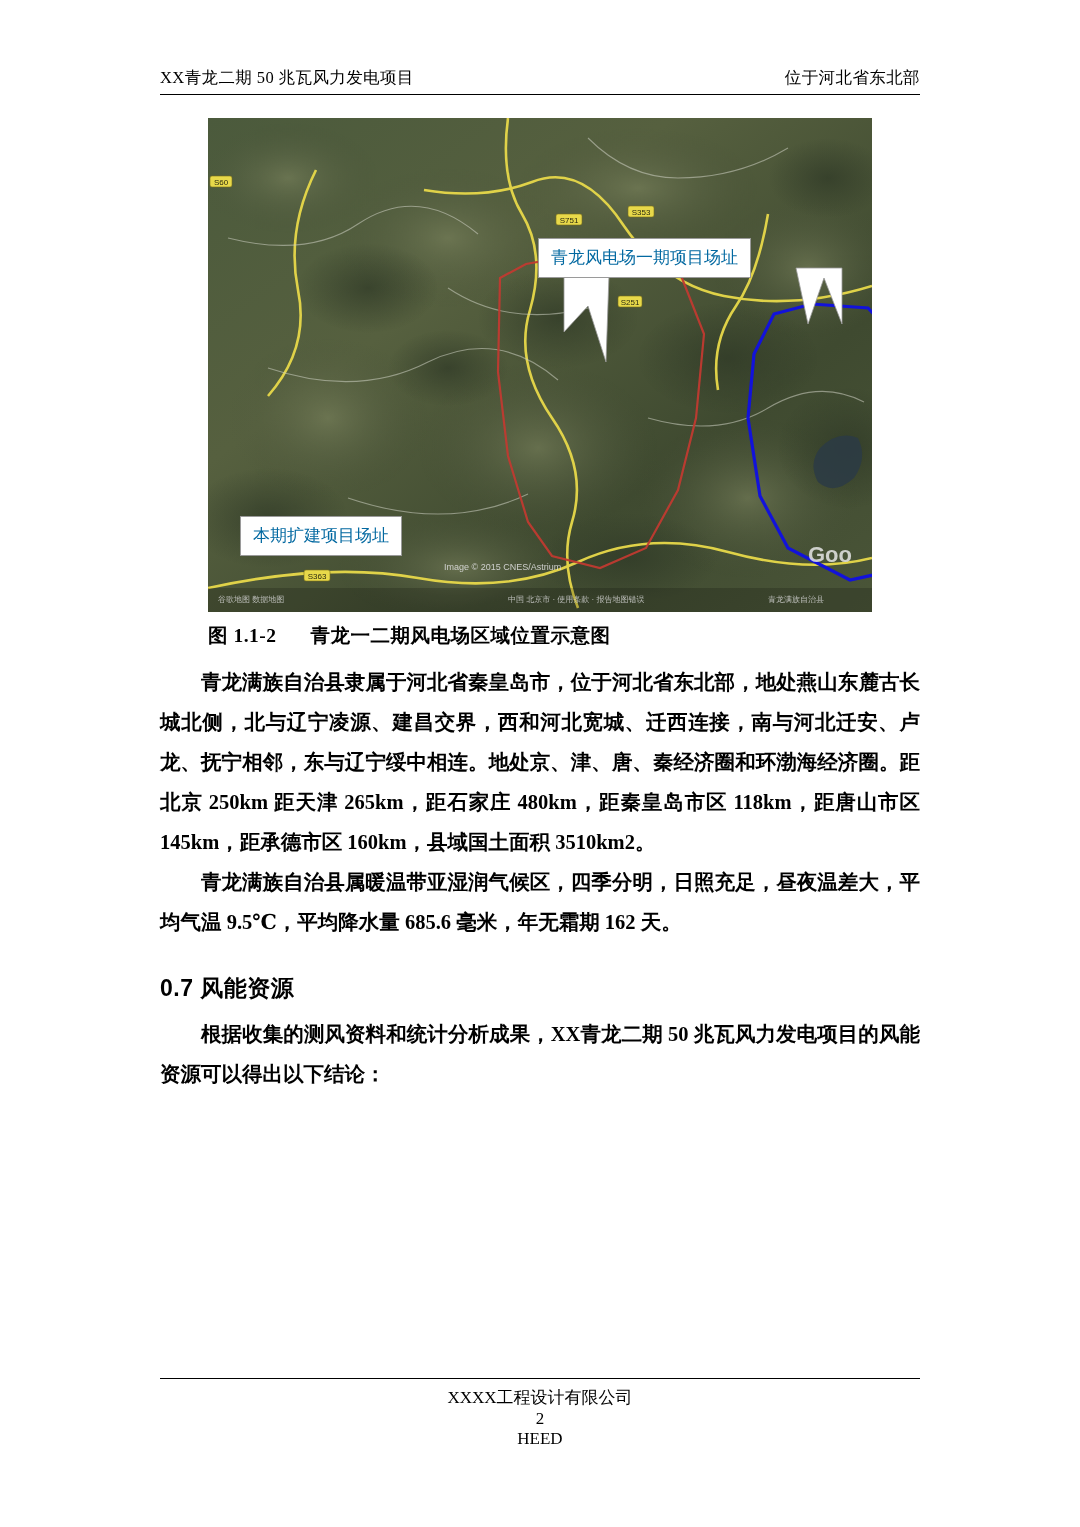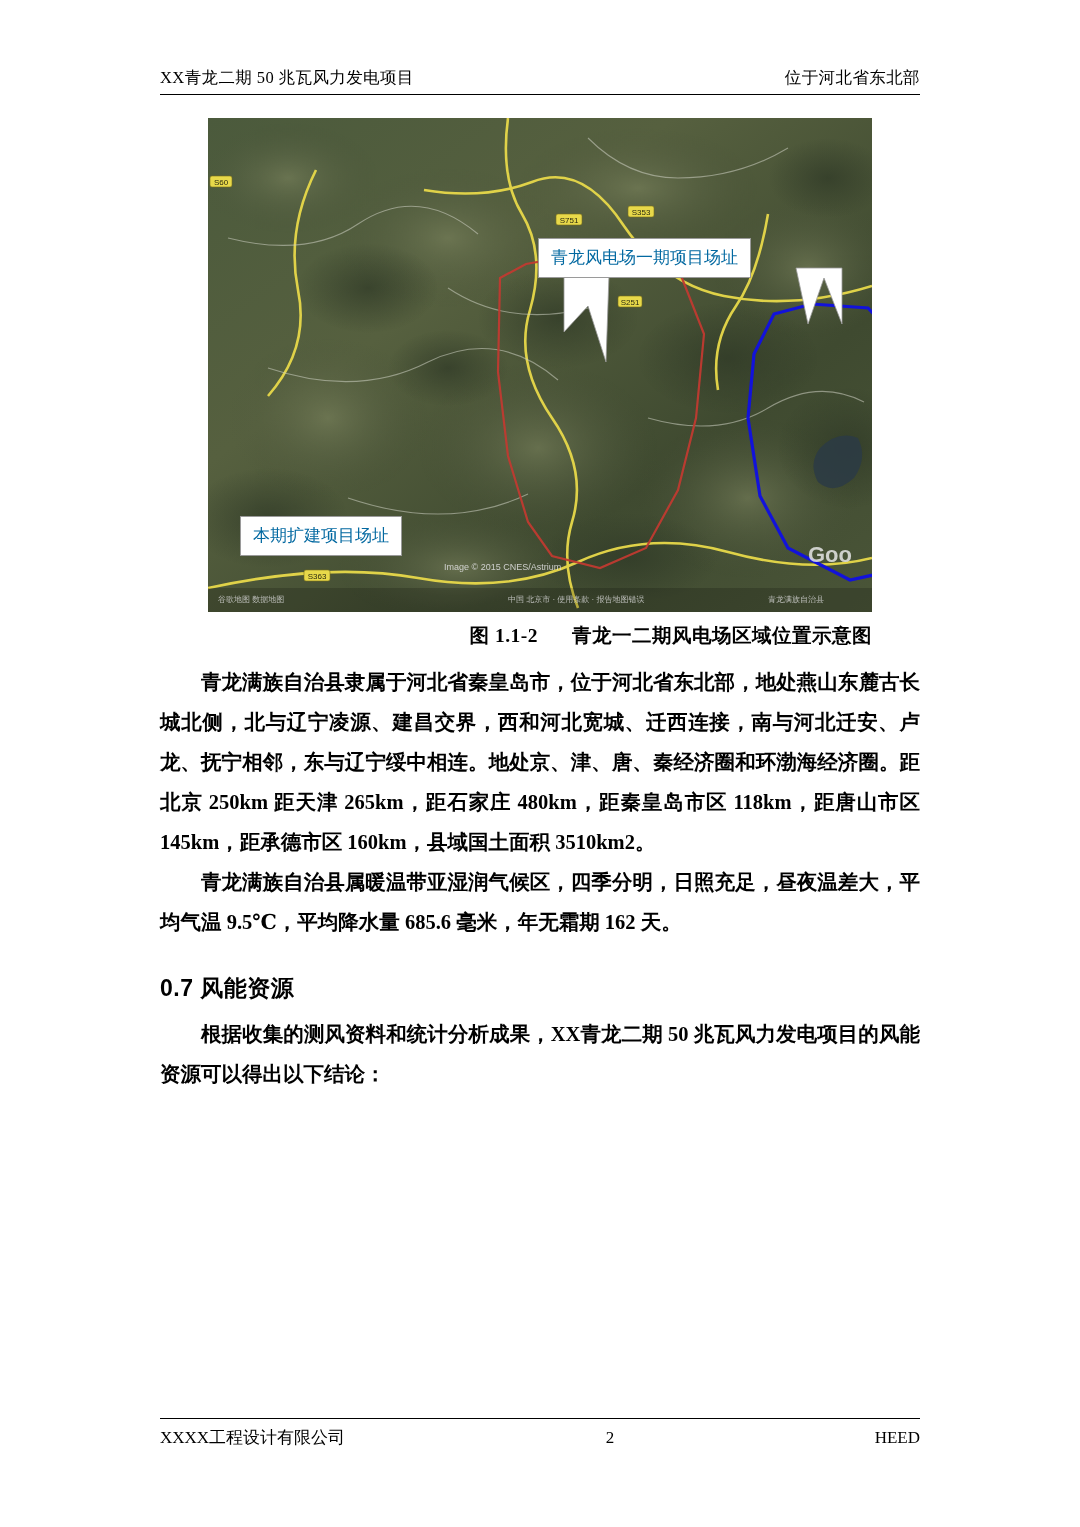--- a/index.html
+++ b/index.html
@@ -42,20 +42,21 @@
     position: absolute;
     left: 160px;
     right: 160px;
     bottom: 78px;
     display: flex;
     justify-content: space-between;
     align-items: center;
     font-size: 17px;
     padding-top: 7px;
     border-top: 1.2px solid #000;
+    flex-direction: column;
   }
   .footer-center { flex: 1; text-align: center; }
   .footer-right { text-align: center; }
 
   
   .figure-wrap {
     position: absolute;
     left: 208px;
     top: 118px;
     width: 664px;
@@ -81,21 +82,21 @@
     box-shadow: 0 0 0 0 rgba(0,0,0,0);
   }
   .callout-1 { left: 330px; top: 120px; }
   .callout-2 { left: 32px; top: 398px; }
 
   .fig-caption {
     position: absolute;
     left: 208px;
     top: 622px;
     width: 664px;
-    text-align: right;
+    text-align: left;
     font-size: 19.5px;
     font-weight: bold;
     letter-spacing: 0.5px;
   }
   .fig-caption .gap { display: inline-block; width: 34px; }
 
   
   .body {
     position: absolute;
     left: 160px;

